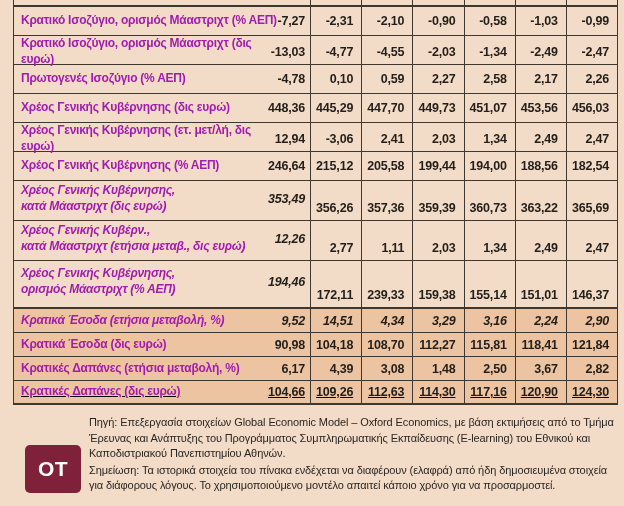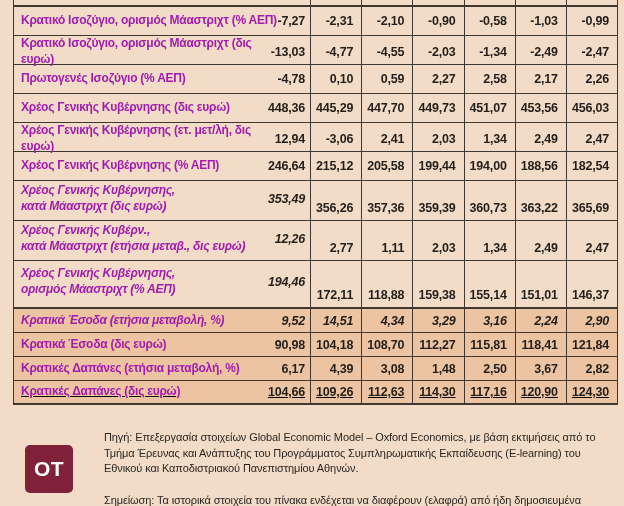--- a/index.html
+++ b/index.html
@@ -49,31 +49,31 @@
     white-space:pre-line;line-height:1.3;letter-spacing:-0.25px;
   }
   .first-val{
     font-size:12.5px;font-weight:700;color:#221e1a;letter-spacing:-0.2px;
     white-space:nowrap;
   }
   .footer{
     position:absolute;left:0;top:411px;width:624px;
   }
   .ot-logo{
-    position:absolute;left:25px;top:34px;width:48px;height:48px;
+    position:absolute;left:25px;top:34px;width:56px;height:48px;
     border-radius:5px;
     display:flex;align-items:center;justify-content:center;
     font-size:21px;font-weight:700;letter-spacing:0.5px;
   }
   .notes{
     position:absolute;left:88px;top:3px;width:534px;
     font-size:11px;line-height:15.5px;color:#2a2622;
     letter-spacing:-0.1px;
   }
-  .notes p{margin:16px;}
+  .notes p{margin:1px;}
 </style>
 </head>
 <body style="background: rgb(243, 220, 199);">
 
 <div class="page">
 
   <div class="table-wrap">
     <div class="row sliver">
       <div class="cell label-cell"></div>
       <div class="cell vcell"></div>
@@ -182,21 +182,21 @@
           <div class="cell vcell">2,49</div>
           <div class="cell vcell">2,47</div>
         </div>
         <div class="row xl thick">
           <div class="cell label-cell">
             <span class="label">Χρέος Γενικής Κυβέρνησης,
 ορισμός Μάαστριχτ (% ΑΕΠ)</span>
             <span class="first-val">194,46</span>
           </div>
           <div class="cell vcell">172,11</div>
-          <div class="cell vcell">118,88</div>
+          <div class="cell vcell">239,33</div>
           <div class="cell vcell">159,38</div>
           <div class="cell vcell">155,14</div>
           <div class="cell vcell">151,01</div>
           <div class="cell vcell">146,37</div>
         </div>
         <div class="row sm" style="background: rgb(237, 196, 162); font-style: italic;">
           <div class="cell label-cell">
             <span class="label">Κρατικά Έσοδα (ετήσια μεταβολή, %)</span>
             <span class="first-val">9,52</span>
           </div>

